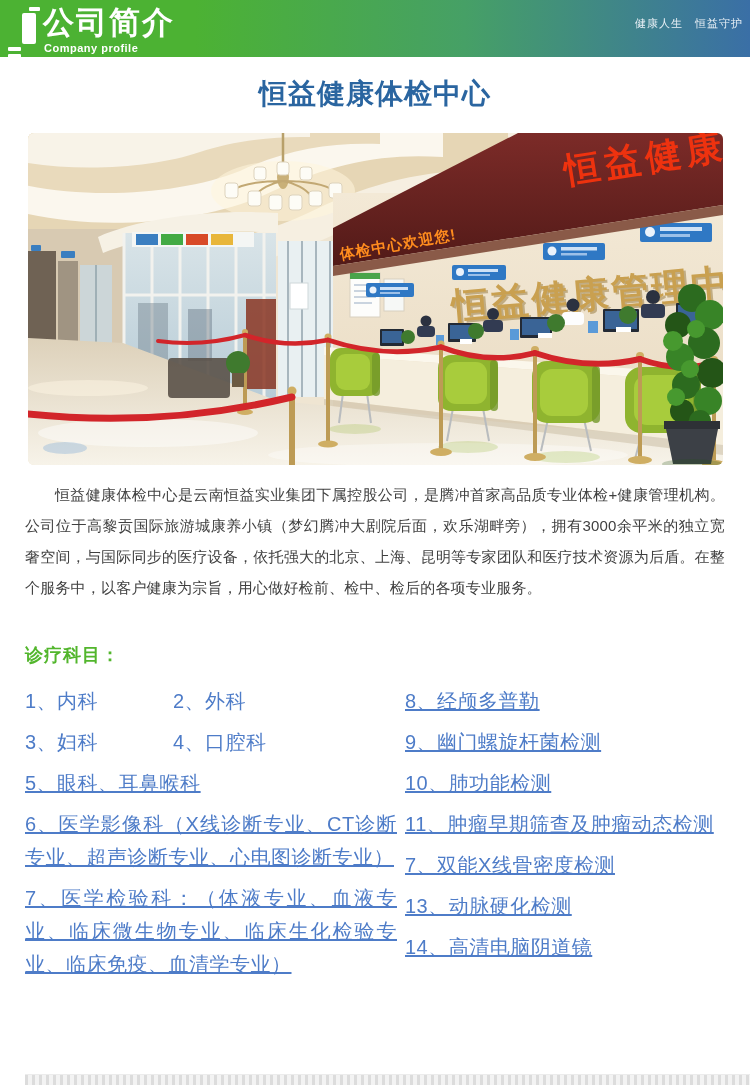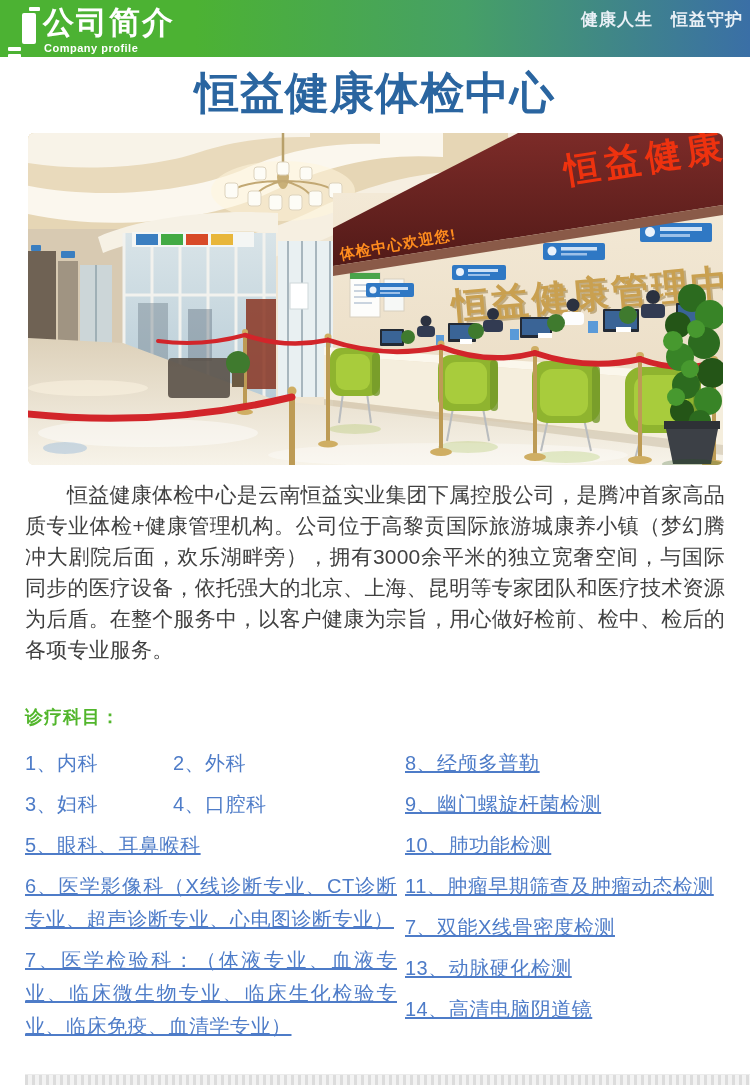--- a/index.html
+++ b/index.html
@@ -15,35 +15,35 @@
   .logo{position:absolute;left:8px;top:4px;width:34px;height:52px;}
   .logo .bar{position:absolute;left:14px;top:9px;width:14px;height:31px;background:#fff;border-radius:2px;}
   .logo .dash-top{position:absolute;left:21px;top:3px;width:11px;height:4px;background:#fff;border-radius:1px;}
   .logo .dash-b1{position:absolute;left:0px;top:43px;width:13px;height:4px;background:#fff;border-radius:1px;}
   .logo .dash-b2{position:absolute;left:0px;top:50px;width:13px;height:4px;background:#fff;border-radius:1px;}
   .banner-title{
     position:absolute;left:43px;top:6px;color:#fff;font-size:31px;font-weight:bold;
     letter-spacing:2px;line-height:34px;
   }
   .banner-sub{position:absolute;left:44px;top:42px;color:#fff;font-size:11px;font-weight:bold;letter-spacing:.5px;}
-  .banner-motto{position:absolute;right:7px;top:8px;color:#e9f0f6;font-size:17px;letter-spacing:1px;font-weight:bold;}
+  .banner-motto{position:absolute;right:7px;top:16px;color:#e9f0f6;font-size:11px;letter-spacing:1px;}
   
   .main-title{
     margin:14px 0 0;text-align:center;font-family:"Liberation Serif","DejaVu Serif",serif;
-    font-weight:bold;font-size:44px;line-height:46px;color:var(--title-blue);letter-spacing:1px;
+    font-weight:bold;font-size:28px;line-height:46px;color:var(--title-blue);letter-spacing:1px;
   }
   
   .photo{
     width:695px;height:332px;margin:16px auto 0;border-radius:6px;overflow:hidden;
     background:#efe5d2;position:relative;
   }
   .photo svg{display:block;}
   
   .about{
-    margin:14px 25px 12px;color:var(--body-text);font-size:21px;line-height:31px;
+    margin:14px 25px 12px;color:var(--body-text);font-size:15px;line-height:31px;
     text-align:justify;text-indent:2em;letter-spacing:.2px;
   }
   
   .dept-heading{
     margin:36px 25px 14px;color:var(--heading-green);font-size:18px;font-weight:bold;
     line-height:32px;letter-spacing:1px;
   }
   .dept-cols{display:flex;margin:0 25px;align-items:flex-start;}
   .dept-col-left{width:372px;flex:none;}
   .dept-col-right{flex:1;padding-left:8px;}

